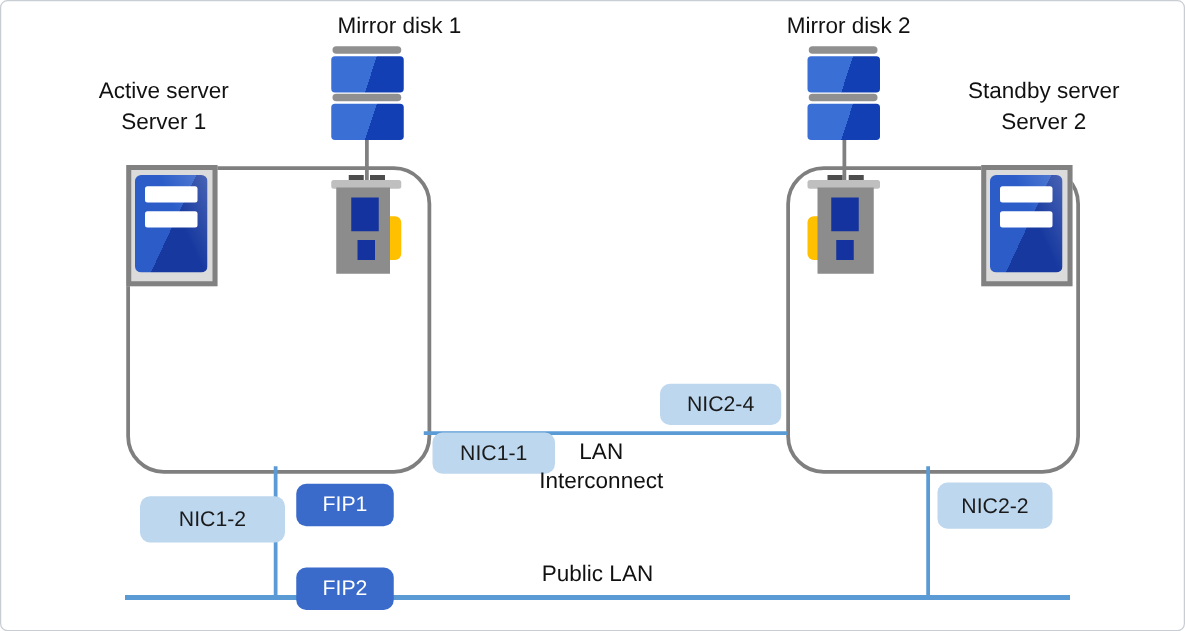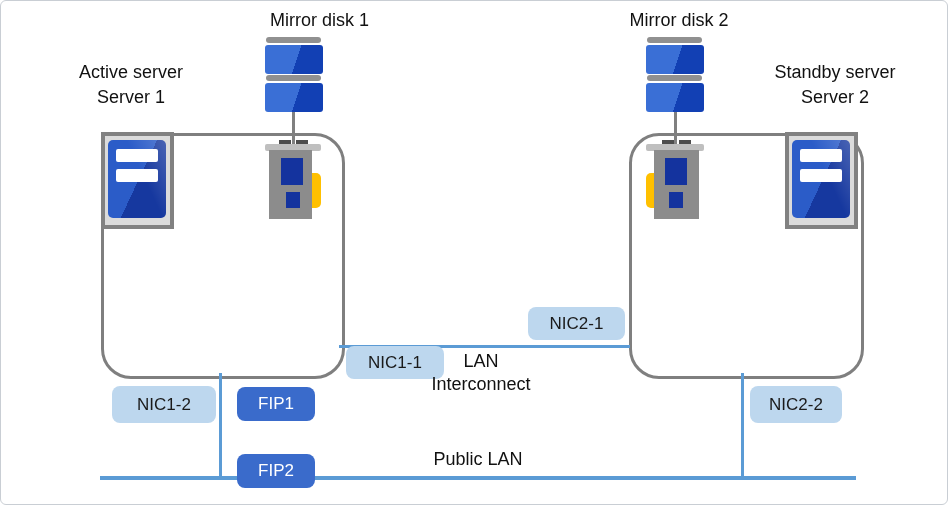--- a/index.html
+++ b/index.html
@@ -64,21 +64,21 @@
   #card2 .sq-big{left:19px;} #card2 .sq-small{left:23px;}
   
   .badge{
     position:absolute;display:flex;align-items:center;justify-content:center;
     border-radius:8px;font-size:17px;
   }
   .badge.nic{background:#BDD7EE;color:#1a1a1a;}
   .badge.fip{background:#3A6BCB;color:#ffffff;align-items:center;}
   #nic1-1{left:345px;top:306px;width:98px;height:33px;margin-top:39px;}
   #nic2-1{left:527px;top:306px;width:97px;height:33px;}
-  #nic1-2{left:111px;top:385px;width:104px;height:37px;}
+  #nic1-2{left:111px;top:396px;width:116px;height:37px;}
   #nic2-2{left:749px;top:385px;width:92px;height:37px;}
   #fip1{left:236px;top:386px;width:78px;height:34px;}
   #fip2{left:236px;top:433px;width:78px;height:34px;margin-top:20px;}
   
   .lbl{position:absolute;font-size:18px;line-height:25px;text-align:center;color:#111111;white-space:nowrap;}
   #mirror1-label{left:188px;top:7px;width:180px;text-align:right;}
   #mirror2-label{left:588px;top:7px;width:180px;}
   #active-label{left:40px;top:59px;width:180px;}
   #standby-label{left:744px;top:59px;width:180px;}
   #interconnect-label{left:389px;top:349px;width:182px;line-height:23px;}
@@ -142,21 +142,21 @@
     <div class="card-yellow"></div>
     <div class="card-body"></div>
     <div class="card-sq sq-big"></div>
     <div class="card-sq sq-small"></div>
   </div>
 
   <div class="badge nic" id="nic1-1">
     <span>NIC1-1</span>
   </div>
   <div class="badge nic" id="nic2-1">
-    <span>NIC2-1</span>
+    <span>NIC2-4</span>
   </div>
   <div class="badge nic" id="nic1-2">
     <span>NIC1-2</span>
   </div>
   <div class="badge nic" id="nic2-2">
     <span>NIC2-2</span>
   </div>
   <div class="badge fip" id="fip1">
     <span>FIP1</span>
   </div>

